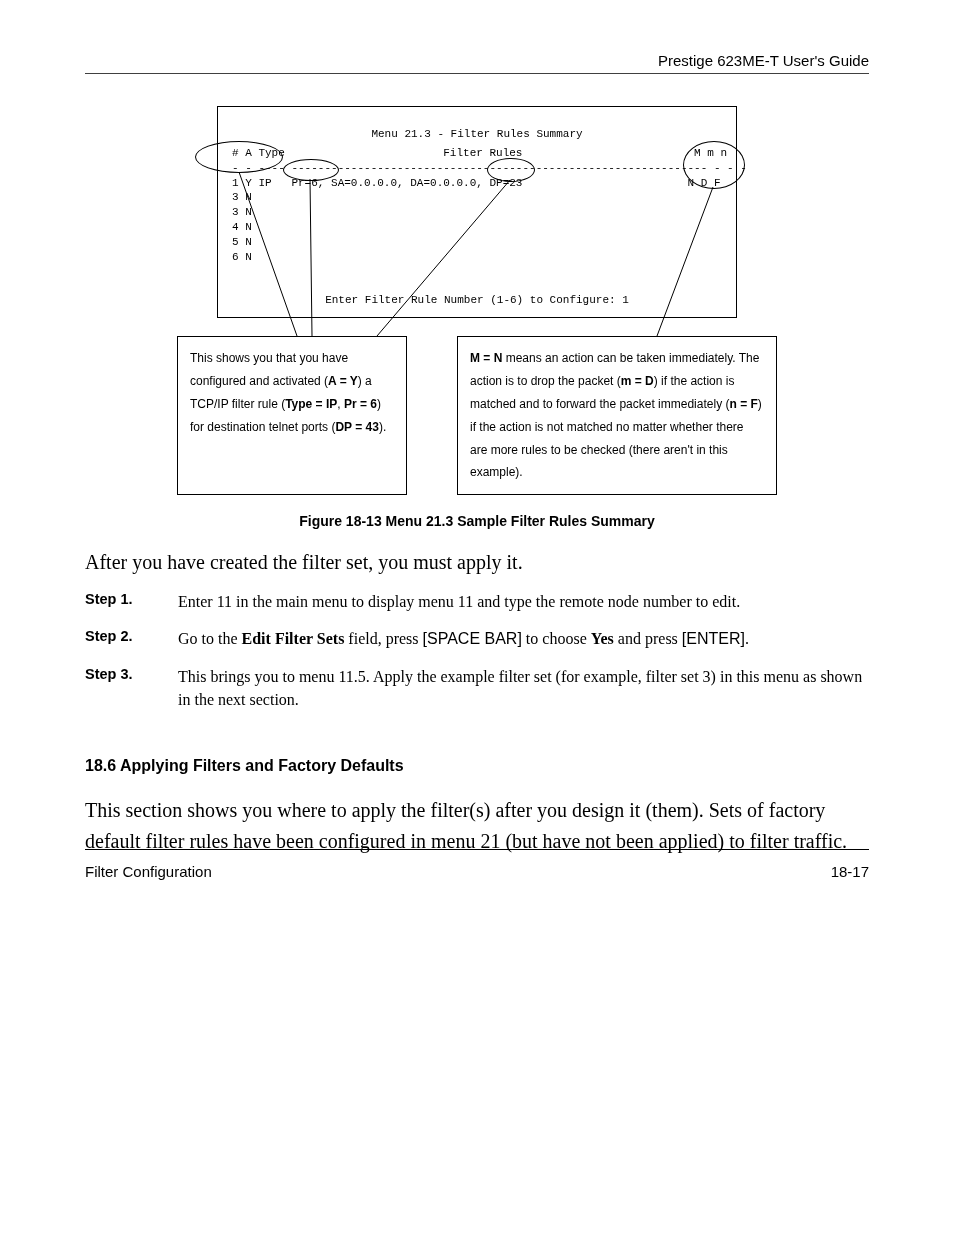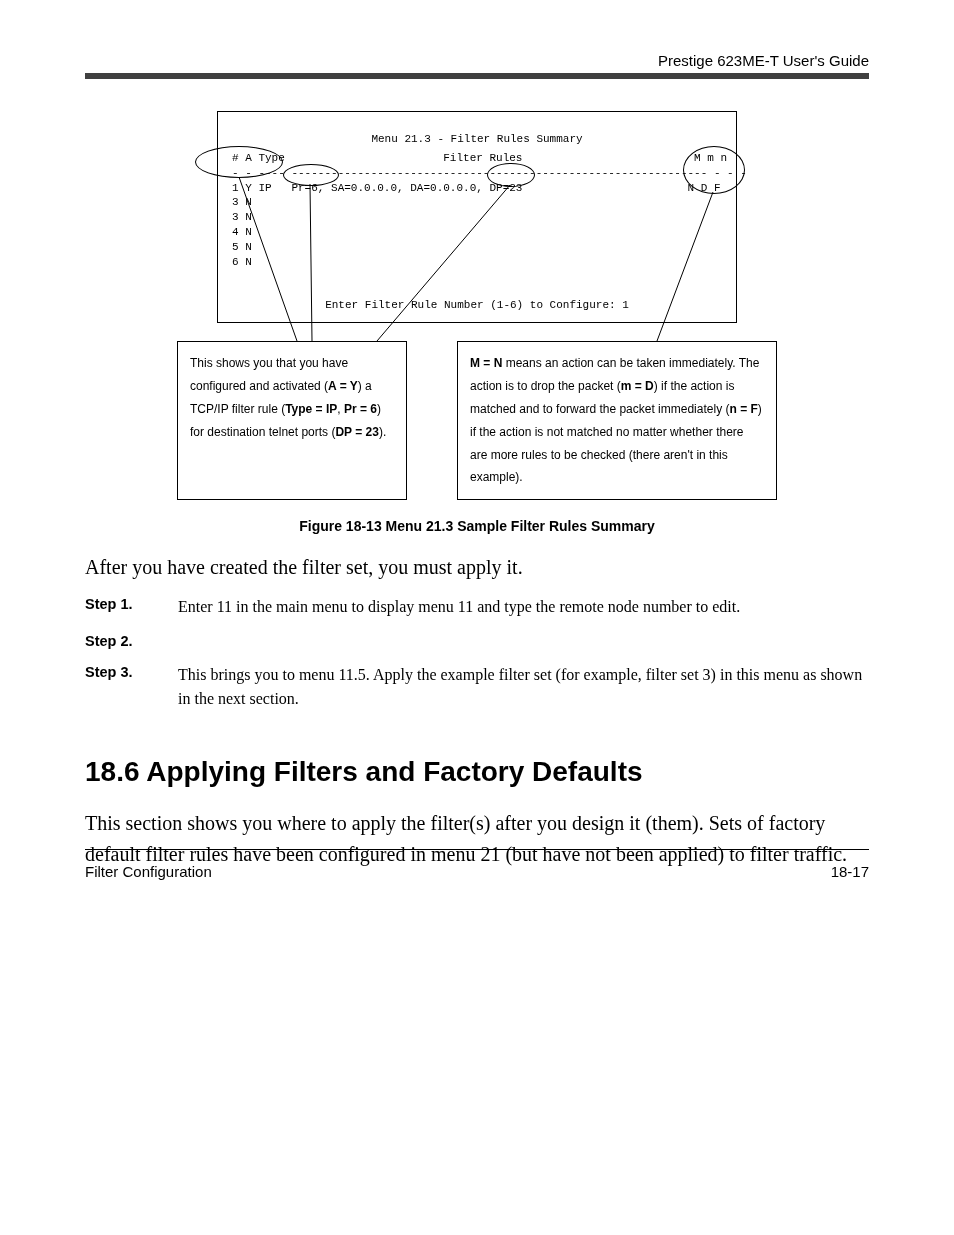--- a/index.html
+++ b/index.html
@@ -10,21 +10,21 @@
     color: #000;
   }
   .page {
     width: 954px;
     height: 1235px;
     position: relative;
     box-sizing: border-box;
     padding: 52px 85px 0 85px;
   }
   .header-line {
-    border-bottom: 6px solid #404040;
+    border-bottom: 1px solid #404040;
     padding-bottom: 4px;
     margin-bottom: 32px;
   }
   .header-text {
     text-align: right;
     font-family: Arial, Helvetica, sans-serif;
     font-size: 15px;
   }
   .diagram-wrap {
     margin: 0 auto;
@@ -98,21 +98,21 @@
     font-weight: bold;
     font-size: 14.5px;
     flex: 0 0 65px;
     padding-top: 1px;
   }
   .step-text { flex: 1; line-height: 1.45; }
   .sans { font-family: Arial, Helvetica, sans-serif; }
   .h2 {
     font-family: Arial, Helvetica, sans-serif;
     font-weight: bold;
-    font-size: 28px;
+    font-size: 16px;
     margin-top: 46px;
     margin-bottom: 20px;
   }
   .footer {
     position: absolute;
     left: 85px;
     right: 85px;
     bottom: 355px;
     border-top: 1px solid #000;
     padding-top: 13px;
@@ -158,39 +158,42 @@
 
     <svg class="leaders">
       <line x1="62" y1="66" x2="120" y2="230" stroke="#000" stroke-width="1"></line>
       <line x1="133" y1="73" x2="135" y2="230" stroke="#000" stroke-width="1"></line>
       <line x1="333" y1="74" x2="200" y2="230" stroke="#000" stroke-width="1"></line>
       <line x1="536" y1="81" x2="480" y2="230" stroke="#000" stroke-width="1"></line>
     </svg>
 
     <div class="callout-row">
       <div class="callout callout-left">
-        <span>This shows you that you have configured and activated (</span><b>A = Y</b><span>) a TCP/IP filter rule (</span><b>Type = IP</b><span>, </span><b>Pr = 6</b><span>) for destination telnet ports (</span><b>DP = 23</b><span>).</span>
+        <span>This shows you that you have configured and activated (</span><b>A = Y</b><span>) a TCP/IP filter rule (</span><b>Type = IP</b><span>, </span><b>Pr = 6</b><span>) for destination telnet ports (</span><b>DP = 43</b><span>).</span>
       </div>
       <div class="callout callout-right">
         <b>M = N</b><span> means an action can be taken immediately. The action is to drop the packet (</span><b>m = D</b><span>) if the action is matched and to forward the packet immediately (</span><b>n = F</b><span>) if the action is not matched no matter whether there are more rules to be checked (there aren't in this example).</span>
       </div>
     </div>
   </div>
 
   <div class="figure-caption">Figure 18-13 Menu 21.3 Sample Filter Rules Summary</div>
 
   <p class="body-p">After you have created the filter set, you must apply it.</p>
 
   <div class="step-row">
     <div class="step-label">Step 1.</div>
     <div class="step-text">Enter 11 in the main menu to display menu 11 and type the remote node number to edit.</div>
   </div>
 
   <div class="step-row">
     <div class="step-label">Step 2.</div>
+    <div class="step-text">
+      <span>Go to the </span><b>Edit Filter Sets</b><span> field, press </span><span class="sans">[SPACE BAR]</span><span> to choose </span><b>Yes</b><span> and press </span><span class="sans">[ENTER]</span><span>.</span>
+    </div>
   </div>
 
   <div class="step-row">
     <div class="step-label">Step 3.</div>
     <div class="step-text">This brings you to menu 11.5. Apply the example filter set  (for example, filter set 3) in this menu as shown in the next section.</div>
   </div>
 
   <div class="h2">18.6  Applying Filters and Factory Defaults</div>
 
   <p class="body-p" style="line-height:1.55;">This section shows you where to apply the filter(s) after you design it (them). Sets of factory default filter rules have been configured in menu 21 (but have not been applied) to filter traffic.</p>

